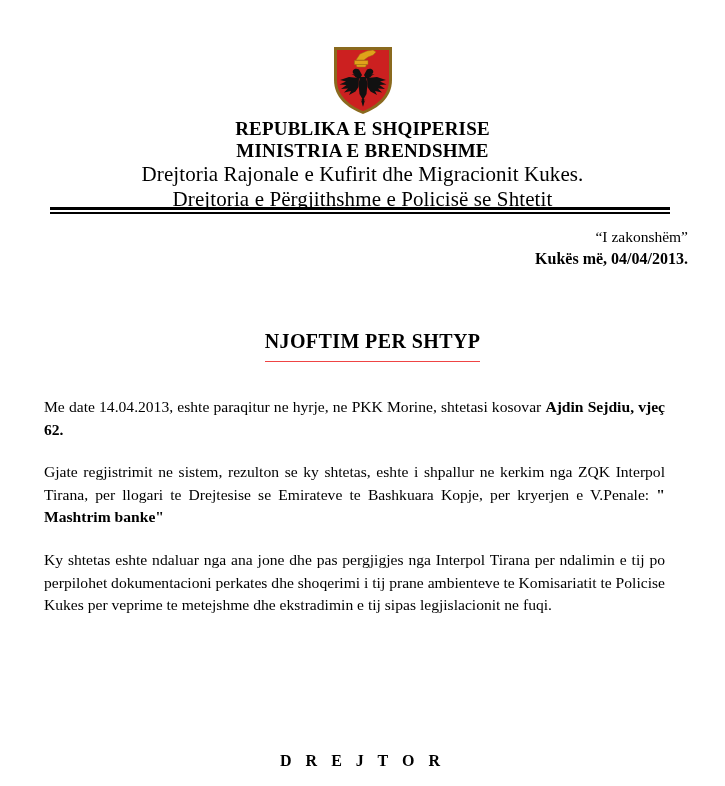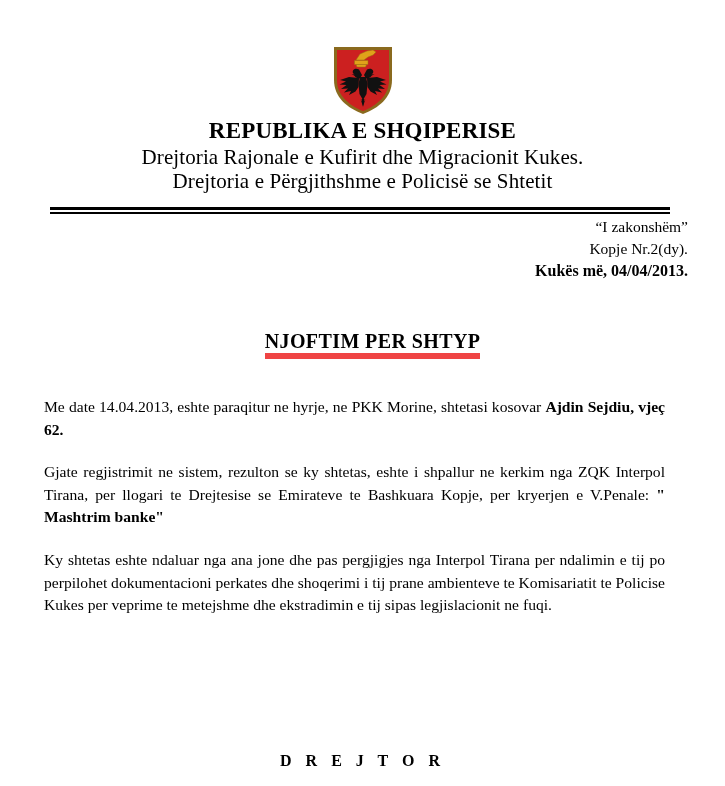--- a/index.html
+++ b/index.html
@@ -39,21 +39,21 @@
   .masthead {
     position: absolute;
     top: 118px;
     left: 0;
     width: 725px;
     text-align: center;
     line-height: 1.17;
   }
   .masthead .m-bold {
     font-weight: bold;
-    font-size: 23px;
+    font-size: 19px;
     letter-spacing: 0.2px;
   }
   .masthead .m-reg {
     font-weight: normal;
     font-size: 21px;
     letter-spacing: 0.1px;
   }
 
   
   .rule {
@@ -71,21 +71,21 @@
     background: #ffffff;
   }
   .rule .bar-thin {
     height: 2px;
     background: #000000;
   }
 
   
   .refblock {
     position: absolute;
-    top: 216px;
+    top: 226px;
     left: 0;
     width: 688px;
     text-align: right;
     font-size: 15.5px;
     line-height: 1.42;
   }
   .refblock .ref-bold {
     font-weight: bold;
     font-size: 16px;
   }
@@ -95,22 +95,22 @@
     position: absolute;
     top: 330px;
     left: 0;
     width: 725px;
     text-align: center;
     font-weight: bold;
     font-size: 20px;
     letter-spacing: 0.4px;
   }
   .doc-title span {
-    border-bottom: 6px solid #ef4444;
-    padding-bottom: 1px;
+    border-bottom: 1px solid #ef4444;
+    padding-bottom: 9px;
     margin-left: 20px;
   }
 
   
   .body-area {
     position: absolute;
     top: 396px;
     left: 44px;
     width: 621px;
   }
@@ -175,33 +175,33 @@
                  L53 48.5 L46 47 L48 51 L41.5 47.5 L38.5 43 Z"></path>
 
         <path d="M31 54 L34 62 L37 54 L35.5 57.5 L34 53.5 L32.5 57.5 Z"></path>
         <path d="M32.6 55 L34 63 L35.4 55 Z"></path>
       </g>
     </svg>
   </div>
 
   <div class="masthead">
     <div class="m-bold">REPUBLIKA E SHQIPERISE</div>
+    <div class="m-bold">MINISTRIA E BRENDSHME</div>
     <div class="m-reg">Drejtoria Rajonale e Kufirit dhe Migracionit Kukes.</div>
     <div class="m-reg">Drejtoria e Përgjithshme e Policisë se Shtetit</div>
   </div>
 
   <div class="rule">
     <div class="bar-thick"></div>
     <div class="bar-gap"></div>
     <div class="bar-thin"></div>
   </div>
 
   <div class="refblock">
     <div>“I zakonshëm”</div>
-    <div>Kopje Nr.2(dy).</div>
     <div class="ref-bold">Kukës më, 04/04/2013.</div>
   </div>
 
   <div class="doc-title">
     <span>NJOFTIM PER SHTYP</span>
   </div>
 
   <div class="body-area">
 
     <p class="para">

